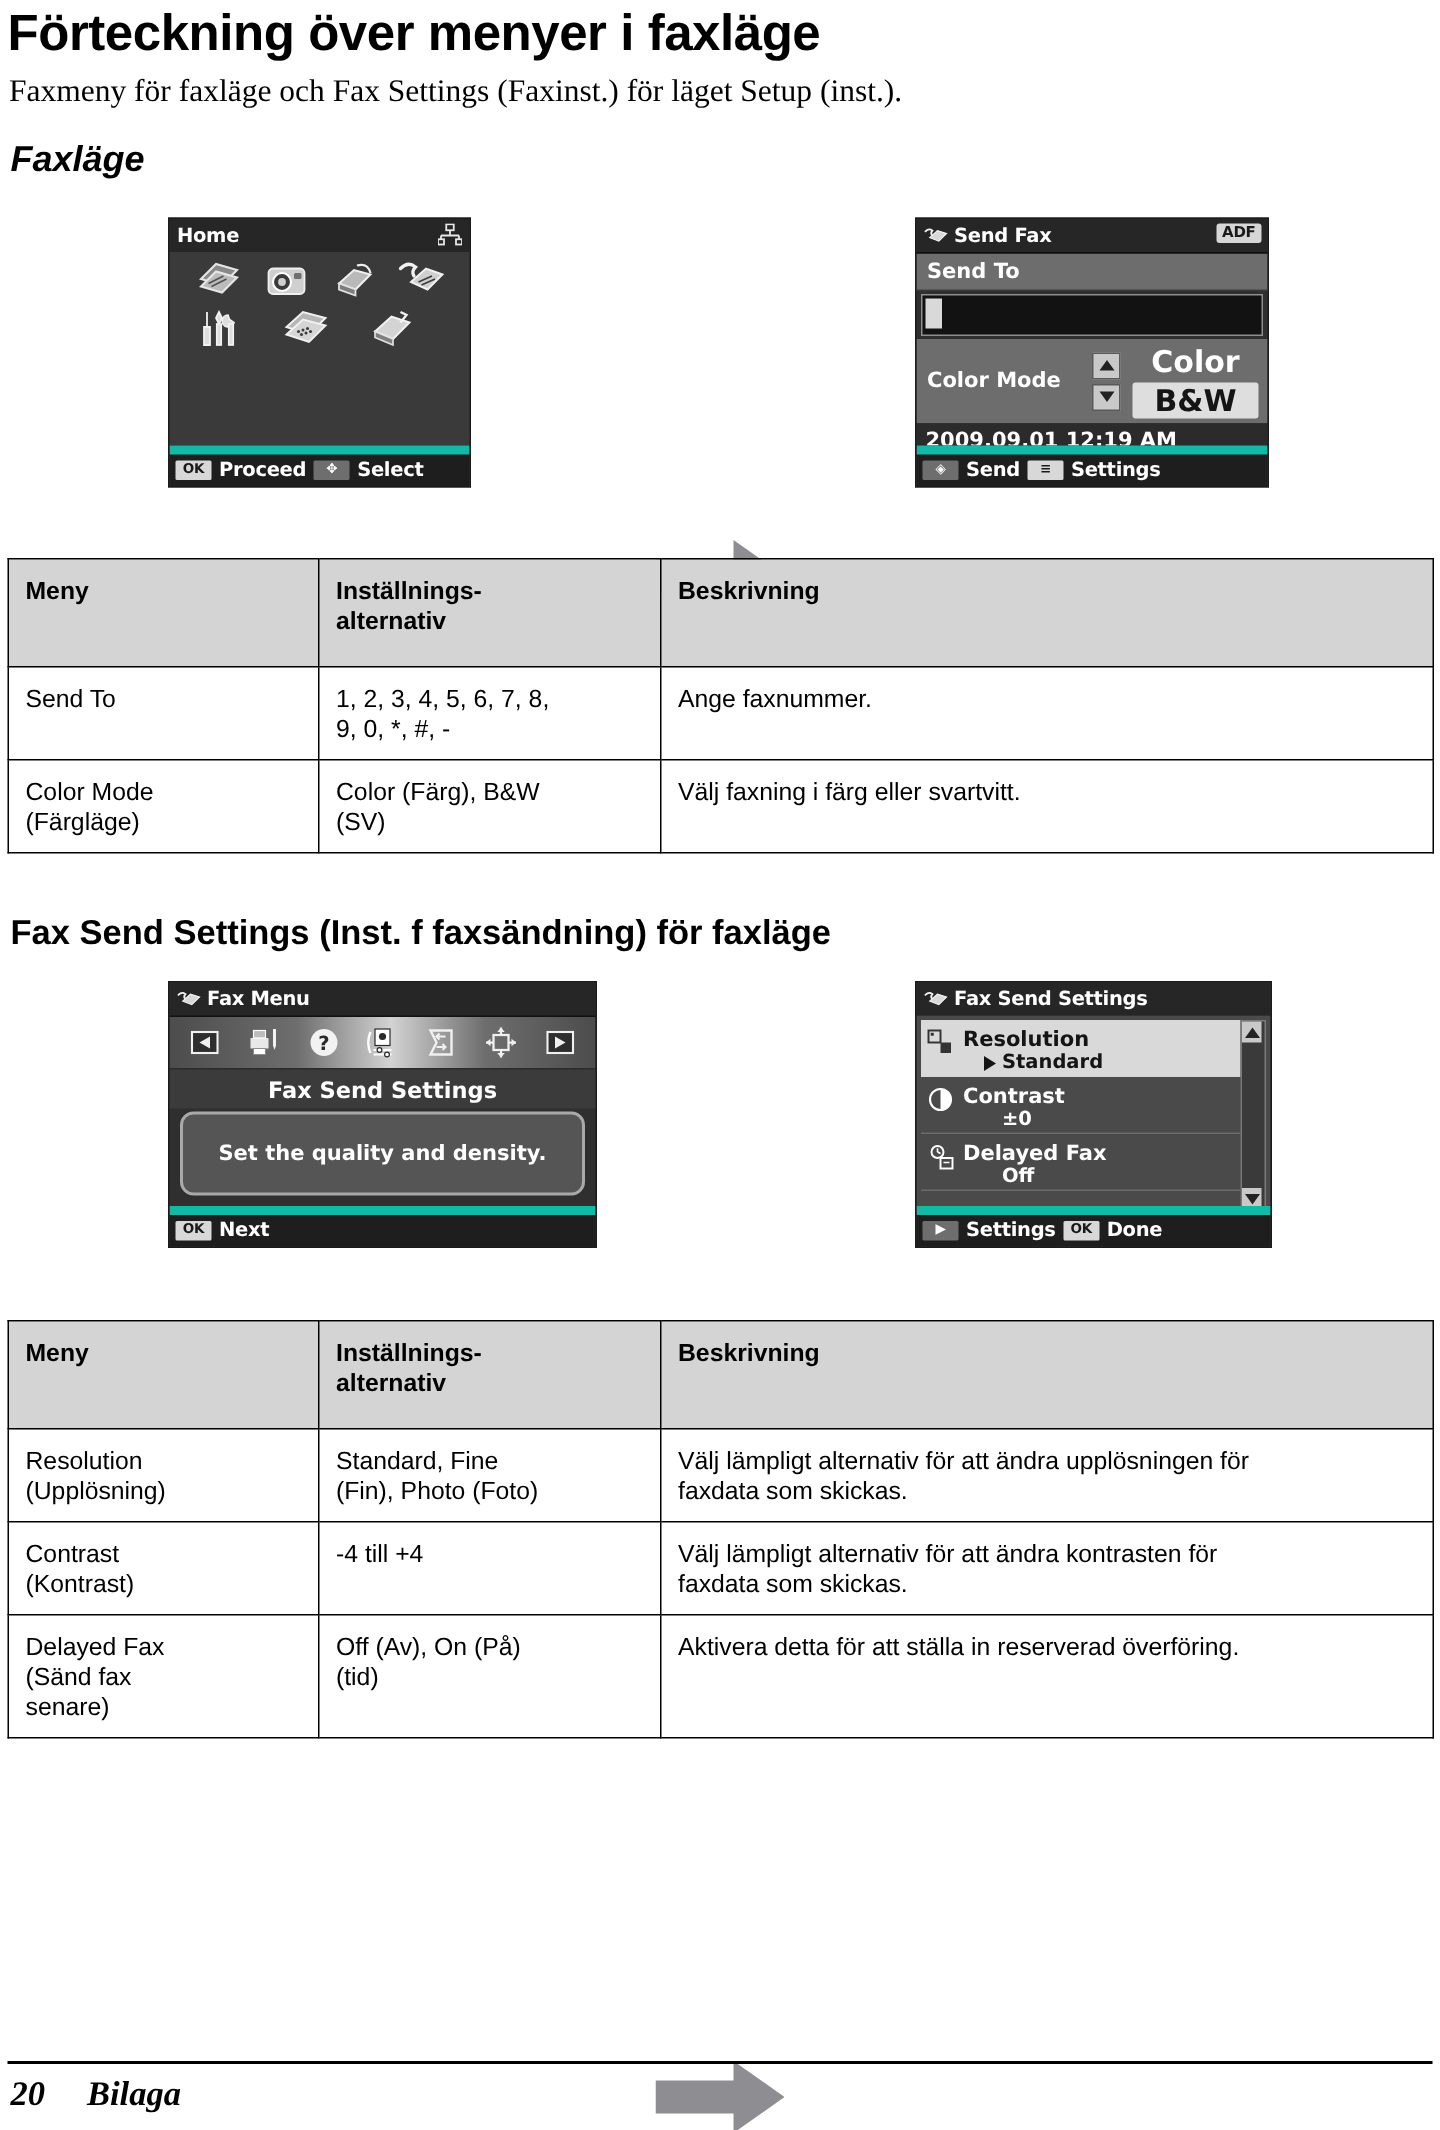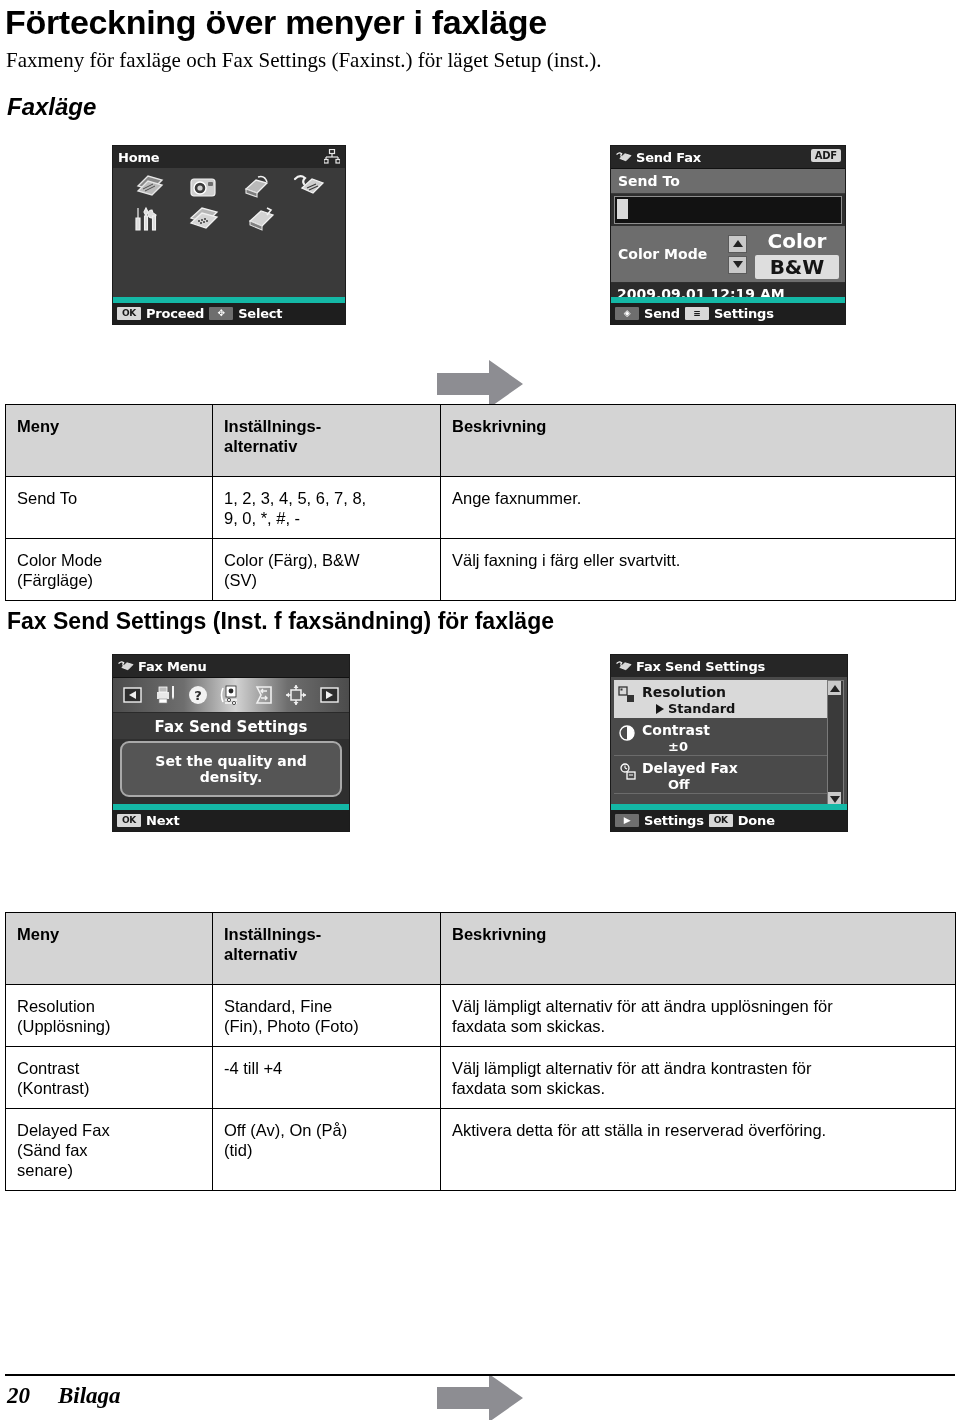--- a/index.html
+++ b/index.html
@@ -108,21 +108,21 @@
     font-weight: bold;
     border-radius: 1px;
     line-height: 1;
   }
   .key-badge.dark {
     background: #6e6e6e;
     color: #ffffff;
   }
 
   
-  #lcd-home { left: 112px; top: 1px; width: 234px; height: 180px; }
+  #lcd-home { left: 112px; top: 1px; width: 202px; height: 180px; }
   #lcd-home .home-body {
     position: absolute;
     left: 0; right: 0;
     top: 22px; bottom: 21px;
     background: #3a3a3a;
   }
   .net-icon {
     position: absolute;
     right: 5px; top: 3px;
     width: 16px; height: 15px;
@@ -258,21 +258,21 @@
     display: flex;
     align-items: center;
     gap: 8px;
     padding-left: 6px;
     font-size: 14px;
     font-weight: bold;
     margin-top: 1px;
   }
 
   
-  #lcd-faxmenu { left: 112px; top: 4px; width: 238px; height: 178px; }
+  #lcd-faxmenu { left: 112px; top: 4px; width: 286px; height: 178px; }
   .menu-icon-strip {
     height: 34px;
     background: linear-gradient(to right, #4c4c4c 0%, #6e6e6e 30%, #d3d3d3 52%, #6e6e6e 74%, #4c4c4c 100%);
     display: flex;
     align-items: center;
     justify-content: space-around;
     padding: 0 4px;
     border-bottom: 1px solid #2a2a2a;
   }
   .mstrip-icon { width: 22px; height: 22px; }
@@ -380,21 +380,20 @@
   #arrow-1 { left: 437px; top: 214px; }
   #arrow-2 { left: 437px; top: 722px; }
 
   
   table.menu-table {
     position: absolute;
     border-collapse: collapse;
     width: 950px;
     left: 5px;
     table-layout: fixed;
-    margin-top: 32px;
   }
   #table-1 { top: 372px; }
   #table-2 { top: 880px; }
   table.menu-table th,
   table.menu-table td {
     border: 1px solid #000000;
     vertical-align: top;
     padding: 11px 11px 10px 11px;
     font-size: 16.5px;
     line-height: 20px;

